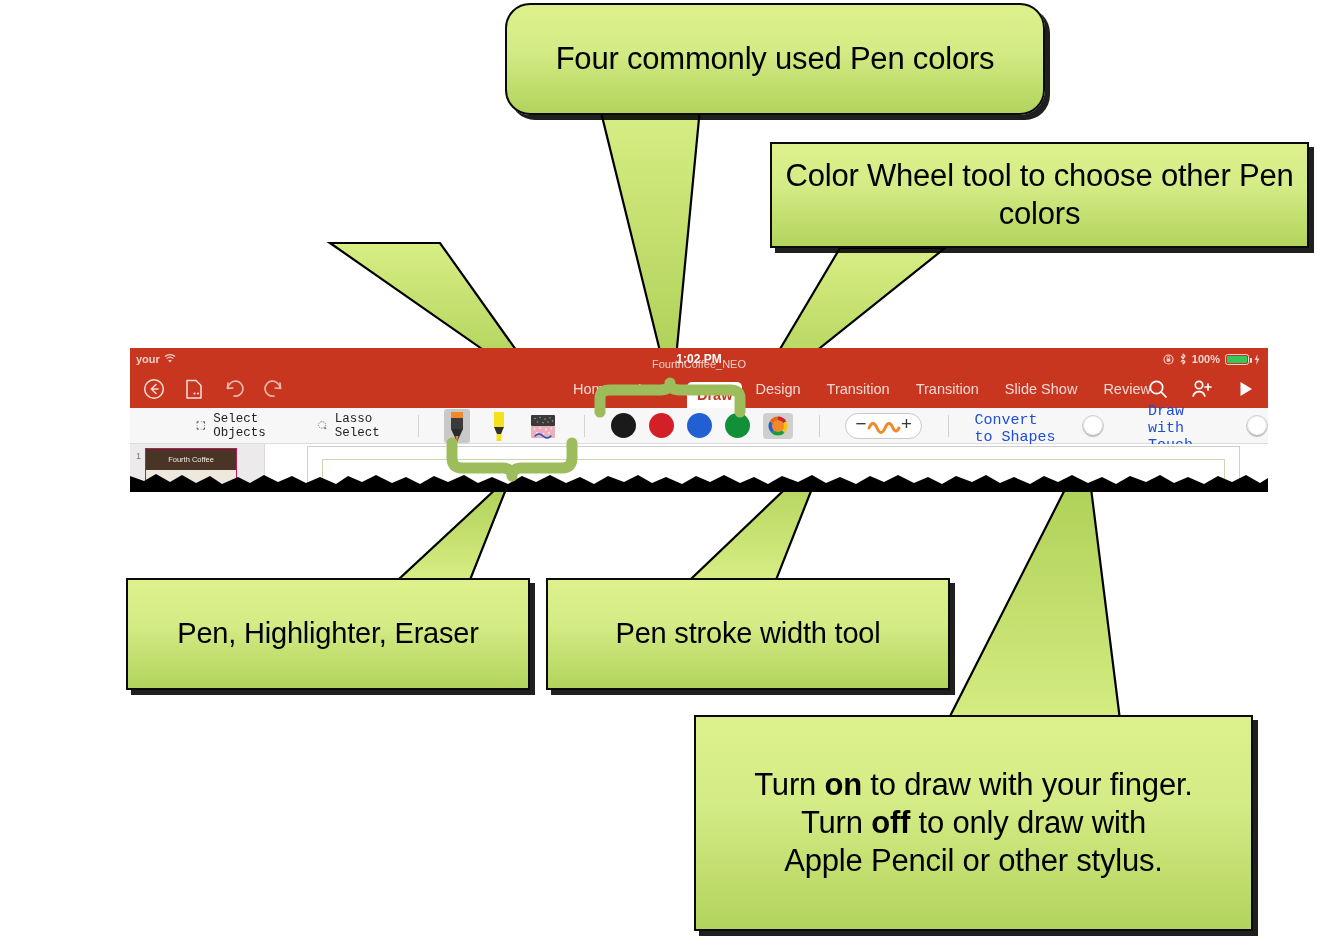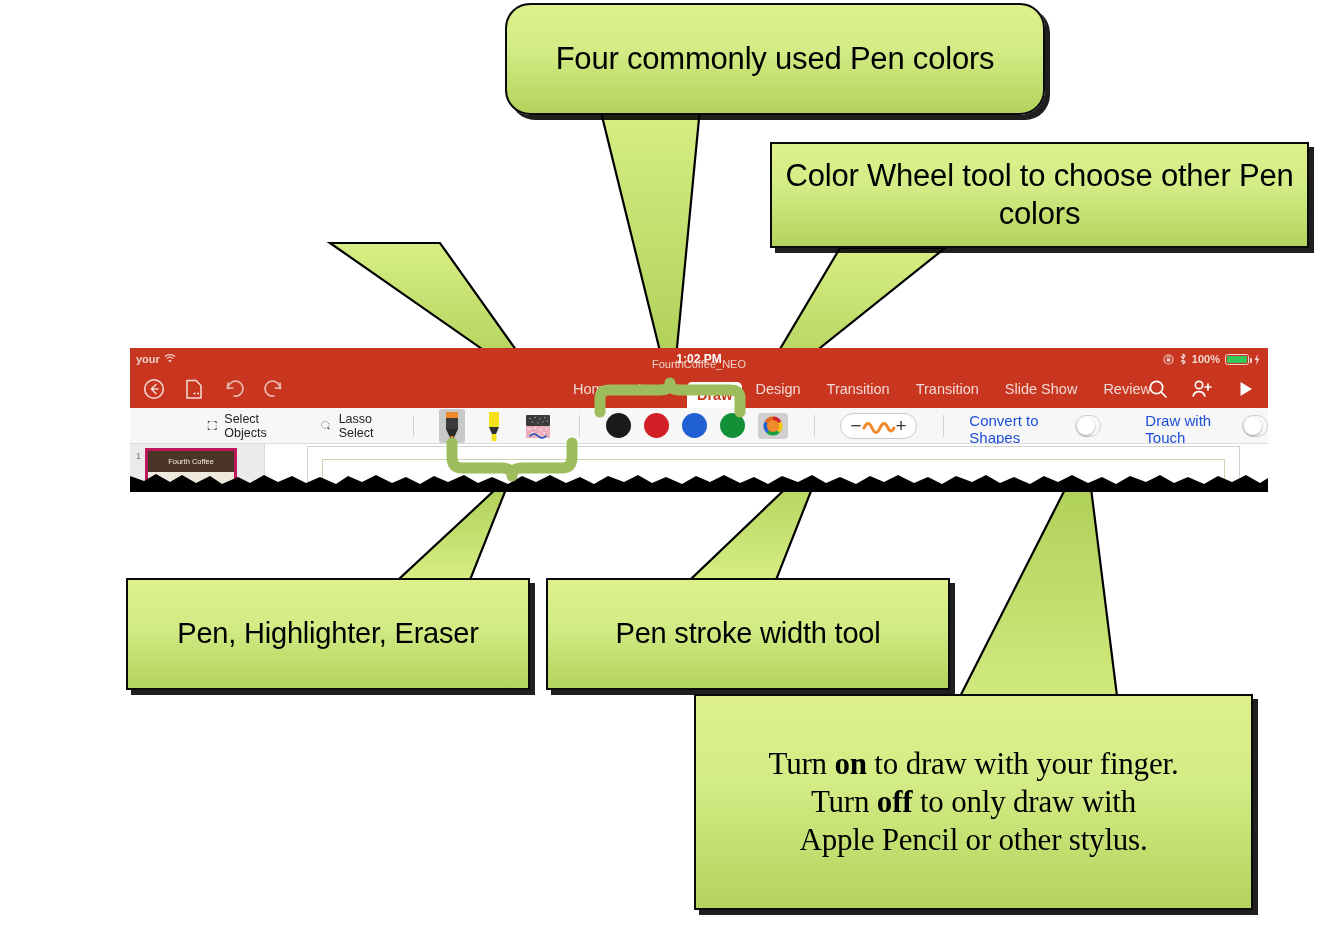--- a/index.html
+++ b/index.html
@@ -68,21 +68,21 @@
   }
   .tab.active {
     background:#ffffff; color:#c8361f; font-weight:bold;
     border-radius:5px 5px 0 0; height:26px; align-self:flex-end; padding:0 10px;
   }
   .rib-right { position:absolute; right:10px; display:flex; gap:20px; align-items:center; }
 
   .toolbar {
     position:relative; height:36px; background:#f7f7f7;
     border-bottom:1px solid #dcdcdc;
-    display:flex; align-items:center; gap:16px;
+    display:flex; align-items:center; gap:16px;font-family:Liberation Mono, monospace;
   }
   .tb-item { display:flex; align-items:center; gap:7px; font-size:12.5px; color:#222; cursor:pointer;}
   .sep { width:1px; height:22px; background:#d2d2d2; margin:0 10px; }
   .penbtn { width:34px;height:34px; display:flex;align-items:flex-end;justify-content:center; cursor:pointer; position:relative;}
   .penbtn.sel { background:#c9c9c9; border-radius:3px; }
   .dot { width:25px;height:25px;border-radius:50%; cursor:pointer; }
   .wheelbtn{ width:30px;height:26px;background:#cfcfcf;border-radius:4px;display:flex;align-items:center;justify-content:center;cursor:pointer;}
   .widthpill{
     border:1px solid #c9c9c9;border-radius:16px;height:26px;width:86px;
     display:flex;align-items:center;justify-content:space-between;padding:0 9px;cursor:pointer;background:#fff;
@@ -93,21 +93,21 @@
     width:40px;height:22px;border-radius:11px;border:1px solid #d0d0d0;background:#fafafa;
     position:relative;cursor:pointer;
   }
   .toggle .knob{
     position:absolute;left:1px;top:1px;width:18px;height:18px;border-radius:50%;
     background:#fff;box-shadow:0 1px 2px rgba(0,0,0,.35);
   }
   .body-area{ position:relative; height:44px; background:#ffffff; display:flex;}
   .thumbpane{ width:135px; background:#eceaea; border-right:1px solid #d9d9d9; position:relative; display:flex; padding-top:4px;}
   .thumbnum{font-size:9px;color:#777;padding:3px 4px 0 6px;}
-  .thumb{width:92px;height:52px;background:#fff;border:3px solid #be185d;position:relative;overflow:hidden;}
+  .thumb{width:92px;height:52px;background:#fff;border:1px solid #be185d;position:relative;overflow:hidden;}
   .thumb .tt{background:#4a3426;color:#f3ece2;font-size:7.5px;height:21px;display:flex;align-items:center;justify-content:center;}
   .thumb .tb{background:#efe9dd;height:100%;}
   .canvas{flex:1;background:#ffffff;position:relative;}
   .slide{position:absolute;left:42px;right:28px;top:2px;bottom:-30px;background:#fff;border:1px solid #cfcfcf;}
   .slide .inner{position:absolute;left:14px;right:14px;top:12px;bottom:0;border:1px solid #cdd6b3;}
 
   
   #torn{position:absolute;left:130px;top:470px;width:1138px;height:22px;z-index:20;}
 </style>
 </head>
@@ -378,21 +378,21 @@
   </div>
 
   <div class="callout" style="left:770px; top:142px; width:539px; height:106px;">
     <div class="ctext">Color Wheel tool to choose other Pen colors</div>
   </div>
 
   <div class="callout small" style="left:546px; top:578px; width:404px; height:112px;">
     <div class="ctext">Pen stroke width tool</div>
   </div>
 
-  <div class="callout" style="left:694px; top:694px; width:559px; height:216px;font-family:Liberation Serif, serif;">
+  <div class="callout" style="left:694px; top:715px; width:559px; height:216px;">
     <div class="ctext">
       <span>Turn </span><b>on</b><span> to draw with your finger.</span><br>
       <span>Turn </span><b>off</b><span> to only draw with</span><br>
       <span>Apple Pencil or other stylus.</span>
     </div>
   </div>
 
 </div>
 
 </body></html>

